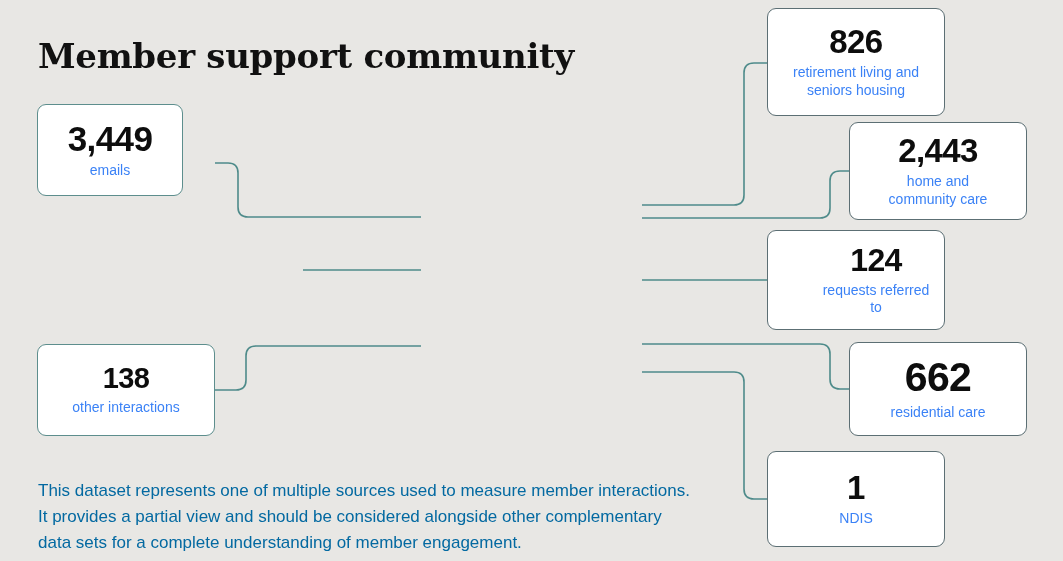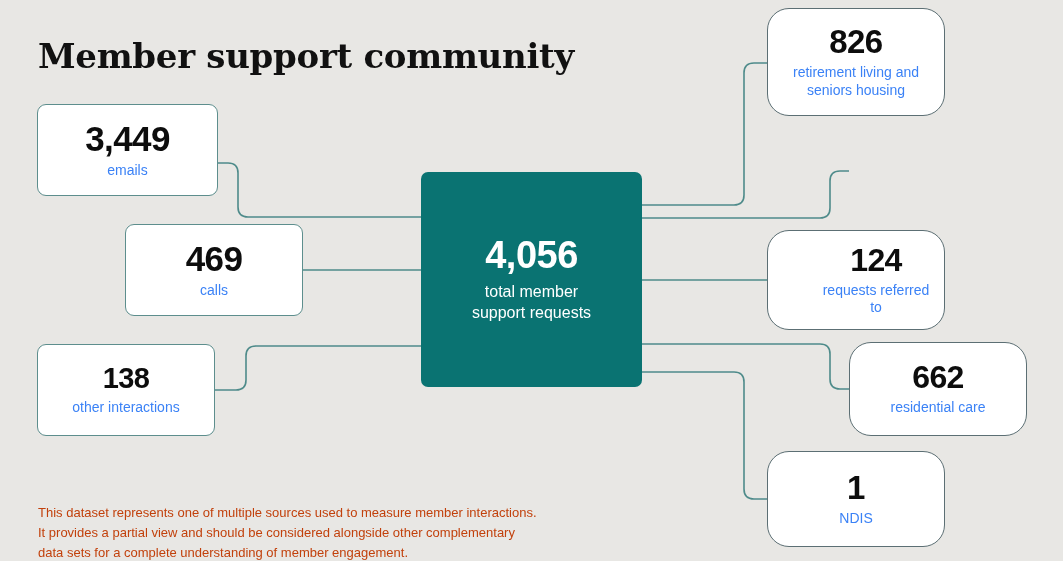--- a/index.html
+++ b/index.html
@@ -29,37 +29,37 @@
     border:1.6px solid #5d8e8d;
     border-radius:9px;
     box-sizing:border-box;
     display:flex;
     flex-direction:column;
     align-items:center;
     justify-content:center;
     text-align:center;
     z-index:3;
   }
-  .card.slate{border-color:#5c6f74;border-radius:22px;}
+  .card.slate{border-color:#5c6f74;}
   .card .num{
     font-weight:700;
     color:#0d0d0d;
     line-height:1.0;
     letter-spacing:-0.6px;
   }
   .card .lbl{
     font-size:14px;
     color:#3b82f6;
     line-height:1.22;
     margin-top:6px;
     padding:0 8px;
   }
 
   
-  #card-emails{left:37px;top:104px;width:181px;height:92px;}
+  #card-emails{left:37px;top:104px;width:146px;height:92px;}
   #card-emails .num{font-size:35px;}
   #card-calls{left:125px;top:224px;width:178px;height:92px;}
   #card-calls .num{font-size:35px;}
   #card-other{left:37px;top:344px;width:178px;height:92px;}
   #card-other .num{font-size:29px;}
 
   
   #center-box{
     position:absolute;left:421px;top:172px;width:221px;height:215px;
     background:#0a7372;
@@ -75,27 +75,27 @@
   }
 
   
   #card-retirement{left:767px;top:8px;width:178px;height:108px;}
   #card-retirement .num{font-size:33px;}
   #card-home{left:849px;top:122px;width:178px;height:98px;}
   #card-home .num{font-size:33px;}
   #card-sme{left:767px;top:230px;width:178px;height:100px;padding-left:40px;}
   #card-sme .num{font-size:32px;}
   #card-residential{left:849px;top:342px;width:178px;height:94px;}
-  #card-residential .num{font-size:32px;}
+  #card-residential .num{font-size:41px;}
   #card-ndis{left:767px;top:451px;width:178px;height:96px;}
   #card-ndis .num{font-size:33px;}
 
   .footnote{
     position:absolute;left:38px;top:478px;width:640px;
-    font-size:13px;line-height:1.52;color:#c2410c;margin-top:25px;
+    font-size:17px;line-height:1.52;color:#0369a1;
   }
   .footnote div{white-space:nowrap;}
 </style>
 </head>
 <body>
 
 <div id="stage">
 
   <svg id="wires" viewBox="0 0 1063 561">
     <g fill="none" stroke="#4e8b8a" stroke-width="1.6">
@@ -118,46 +118,42 @@
     </g>
   </svg>
 
   <div class="title">Member support community</div>
 
   <div class="card" id="card-emails">
     <div class="num">3,449</div>
     <div class="lbl">emails</div>
   </div>
 
-  <div class="card" id="card-calls">
-    <div class="num">469</div>
-    <div class="lbl">calls</div>
-  </div>
 
   <div class="card" id="card-other">
     <div class="num">138</div>
     <div class="lbl">other interactions</div>
   </div>
 
-  <div id="center-box">
-    <div class="num">4,056</div>
-    <div class="lbl">
-      <span>total member</span><br>
-      <span>support requests</span>
-    </div>
-  </div>
 
   <div class="card slate" id="card-retirement">
     <div class="num">826</div>
     <div class="lbl">
       <span>retirement living and</span><br>
       <span>seniors housing</span>
     </div>
   </div>
 
+  <div class="card slate" id="card-home">
+    <div class="num">2,443</div>
+    <div class="lbl">
+      <span>home and</span><br>
+      <span>community care</span>
+    </div>
+  </div>
 
   <div class="card slate" id="card-sme">
     <div class="num">124</div>
     <div class="lbl">
       <span>requests referred to</span><br>
     </div>
   </div>
 
   <div class="card slate" id="card-residential">
     <div class="num">662</div>

